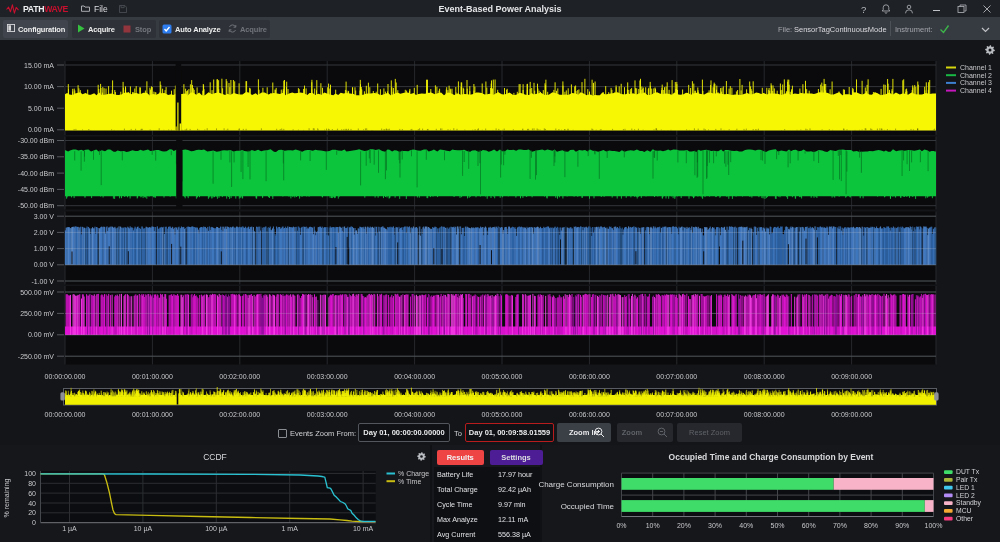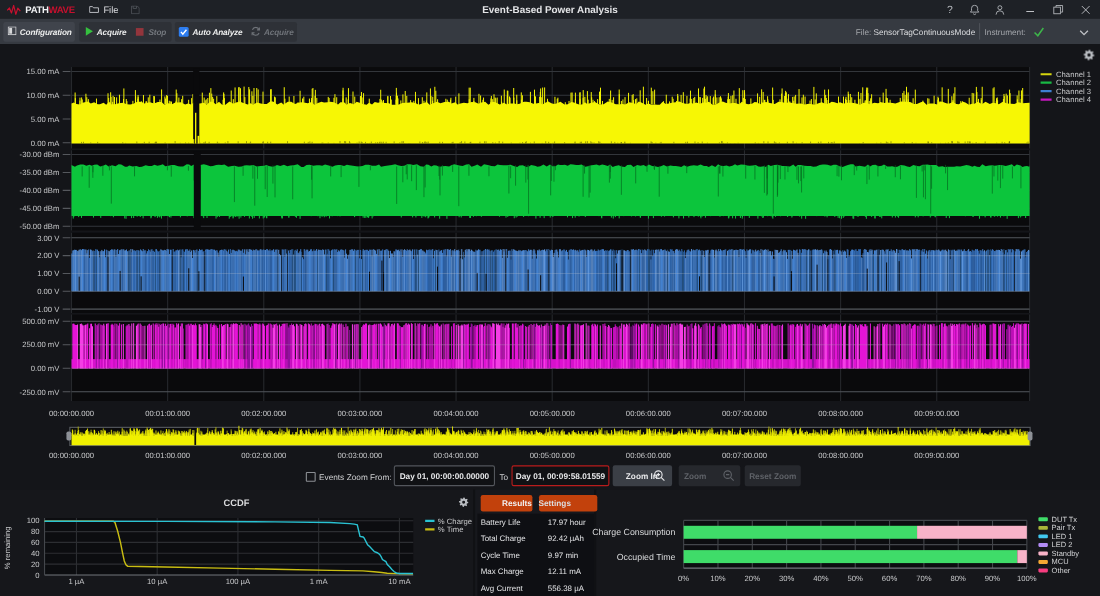--- a/index.html
+++ b/index.html
@@ -6,21 +6,21 @@
 #app { position:relative; width:1000px; height:542px;border-radius:26px; }
 .abs { position:absolute; }
 text.ax { font-size:7px; fill:#c7c8ca; font-family:"Liberation Sans",sans-serif; }
 text.lb { font-size:8px; fill:#d9dadc; font-family:"Liberation Sans",sans-serif; }
 text.lg { font-size:6.8px; fill:#d2d3d5; font-family:"Liberation Sans",sans-serif; }
 
 #titlebar { position:absolute; left:0; top:0; width:1000px; height:17px; background:#1e2126; }
 #titlebar .t { position:absolute; top:4px; font-size:9px; color:#e4e5e7; font-weight:bold; }
 
 #toolbar { position:absolute; left:0; top:17px; width:1000px; height:23px; background:#363a41; }
-.tbt { position:absolute; top:7.5px; font-size:7.5px; font-weight:bold; letter-spacing:-0.15px; color:#eceded;font-style:italic; }
+.tbt { position:absolute; top:7.5px; font-size:7.5px; font-weight:bold; letter-spacing:-0.15px; color:#eceded; }
 
 #main { position:absolute; left:0; top:40px; width:1000px; height:405px; background:#141519; }
 
 #bottom { position:absolute; left:0; top:445px; width:1000px; height:97px; background:#16171b; }
 </style></head>
 <body>
 <div id="app">
 
 <div id="titlebar">
   <svg class="abs" style="left:6px;top:3.5px" width="13" height="10" viewBox="0 0 13 10">
@@ -200,50 +200,51 @@
 <div class="abs" style="left:557px;top:423px;width:54px;height:19px;background:#3b3f46;border-radius:2px;font-size:7.5px;font-weight:bold;color:#e8e9eb;text-align:center;line-height:19px;padding-right:1px">Zoom In</div>
 <svg class="abs" style="left:594px;top:427px" width="11" height="11" viewBox="0 0 11 11">
       <circle cx="4.5" cy="4.5" r="3.4" fill="none" stroke="#e8e9eb" stroke-width="1"></circle>
       <path d="M7 7 L10 10 M3 4.5 h3 M4.5 3 v3" stroke="#e8e9eb" stroke-width="1" fill="none"></path>
     </svg>
 <div class="abs" style="left:617px;top:423px;width:56px;height:19px;background:#26282d;border-radius:2px;font-size:7.5px;font-weight:bold;color:#5f6268;text-align:center;line-height:19px;padding-right:26px">Zoom Out</div>
 <svg class="abs" style="left:657px;top:427px" width="11" height="11" viewBox="0 0 11 11">
       <circle cx="4.5" cy="4.5" r="3.4" fill="none" stroke="#5f6268" stroke-width="1"></circle>
       <path d="M7 7 L10 10 M3 4.5 h3" stroke="#5f6268" stroke-width="1" fill="none"></path>
     </svg>
-<div class="abs" style="left:677px;top:423px;width:51px;height:19px;background:#26282d;border-radius:2px;font-size:7.5px;font-weight:bold;color:#5f6268;text-align:center;line-height:19px">Reset Zoom</div>
+<div class="abs" style="left:677px;top:423px;width:65px;height:19px;background:#26282d;border-radius:2px;font-size:7.5px;font-weight:normal;color:#5f6268;text-align:center;line-height:19px">Reset Zoom</div>
 
 <div id="bottom"></div>
 <div class="abs" style="left:429.5px;top:445px;width:2px;height:97px;background:#101114"></div>
 <div class="abs" style="left:539.5px;top:445px;width:2px;height:97px;background:#101114"></div>
 
-<div class="abs" style="left:0;top:452px;width:430px;text-align:center;font-size:8.5px;font-weight:bold;color:#d8d9db">CCDF</div>
+<div class="abs" style="left:0;top:452px;width:430px;text-align:center;font-size:8.5px;font-weight:normal;color:#d8d9db">CCDF</div>
 <svg class="abs" style="left:417px;top:451.5px" width="9" height="9" viewBox="0 0 12 12">
   <path d="M11.80 6.00 L11.69 7.13 L9.97 7.65 L9.58 8.39 L10.10 10.10 L9.22 10.82 L7.65 9.97 L6.84 10.22 L6.00 11.80 L4.87 11.69 L4.35 9.97 L3.61 9.58 L1.90 10.10 L1.18 9.22 L2.03 7.65 L1.78 6.84 L0.20 6.00 L0.31 4.87 L2.03 4.35 L2.42 3.61 L1.90 1.90 L2.78 1.18 L4.35 2.03 L5.16 1.78 L6.00 0.20 L7.13 0.31 L7.65 2.03 L8.39 2.42 L10.10 1.90 L10.82 2.78 L9.97 4.35 L10.22 5.16 Z M7.80 6.00 A1.8 1.8 0 1 0 4.20 6.00 A1.8 1.8 0 1 0 7.80 6.00 Z" fill="#b9bcc1" fill-rule="evenodd"></path>
 </svg>
 
 <div class="abs" style="left:431.5px;top:445px;width:108px;height:97px;background:#17181d"></div>
 <div class="abs" style="left:433.5px;top:467px;width:106px;height:75px;background:#0e0f13"></div>
-<div class="abs" style="left:437px;top:449.5px;width:46.5px;height:15px;background:#c2410c;border-radius:2px;font-size:7.5px;font-weight:bold;color:#f2f3f4;text-align:right;line-height:15px">Results</div>
-<div class="abs" style="left:489.5px;top:449.5px;width:53px;height:15px;background:#c2410c;border-radius:2px;font-size:7.5px;font-weight:bold;color:#dcdee0;line-height:15px">Settings</div>
+<div class="abs" style="left:437px;top:449.5px;width:46.5px;height:15px;background:#ef4444;border-radius:2px;font-size:7.5px;font-weight:bold;color:#f2f3f4;text-align:center;line-height:15px">Results</div>
+<div class="abs" style="left:489.5px;top:449.5px;width:53px;height:15px;background:#4c1d95;border-radius:2px;font-size:7.5px;font-weight:bold;color:#dcdee0;text-align:center;line-height:15px">Settings</div>
 <div class="abs" style="left:437px;top:468px;width:100px;font-size:7.2px;color:#e2e3e5;line-height:14.9px">
   <div>Battery Life</div>
       <div>Total Charge</div>
       <div>Cycle Time</div>
-      <div>Max Charge</div>
+      <div>Max Analyze</div>
       <div>Avg Current</div>
 </div>
 <div class="abs" style="left:498px;top:468px;width:45px;font-size:7.2px;color:#e2e3e5;line-height:14.9px">
   <div>17.97 hour</div>
       <div>92.42 µAh</div>
       <div>9.97 min</div>
       <div>12.11 mA</div>
       <div>556.38 µA</div>
 </div>
 
+<div class="abs" style="left:542px;top:452px;width:458px;text-align:center;font-size:8.5px;font-weight:bold;color:#d8d9db">Occupied Time and Charge Consumption by Event</div>
 <svg class="abs" style="left:0;top:0" width="1000" height="542" viewBox="0 0 1000 542">
 <rect x="40.5" y="471.0" width="335.2" height="51.7" fill="#0c0d10"></rect>
 <path d="M40.5 473.4H375.7 M40.5 483.3H375.7 M40.5 493.1H375.7 M40.5 503.0H375.7 M40.5 512.8H375.7 M69.5 471.0V522.7 M142.9 471.0V522.7 M216.3 471.0V522.7 M289.7 471.0V522.7 M363.1 471.0V522.7" stroke="#2c2e32" stroke-width="1" fill="none"></path>
 <path d="M40.5 522.7H375.7" stroke="#73767c" stroke-width="1" fill="none"></path>
 <path d="M40.5 471.0V522.7" stroke="#44474c" stroke-width="1" fill="none"></path>
 <text x="36" y="475.9" text-anchor="end" class="ax">100</text>
 <text x="36" y="485.8" text-anchor="end" class="ax">80</text>
 <text x="36" y="495.6" text-anchor="end" class="ax">60</text>
 <text x="36" y="505.5" text-anchor="end" class="ax">40</text>
 <text x="36" y="515.3" text-anchor="end" class="ax">20</text>

